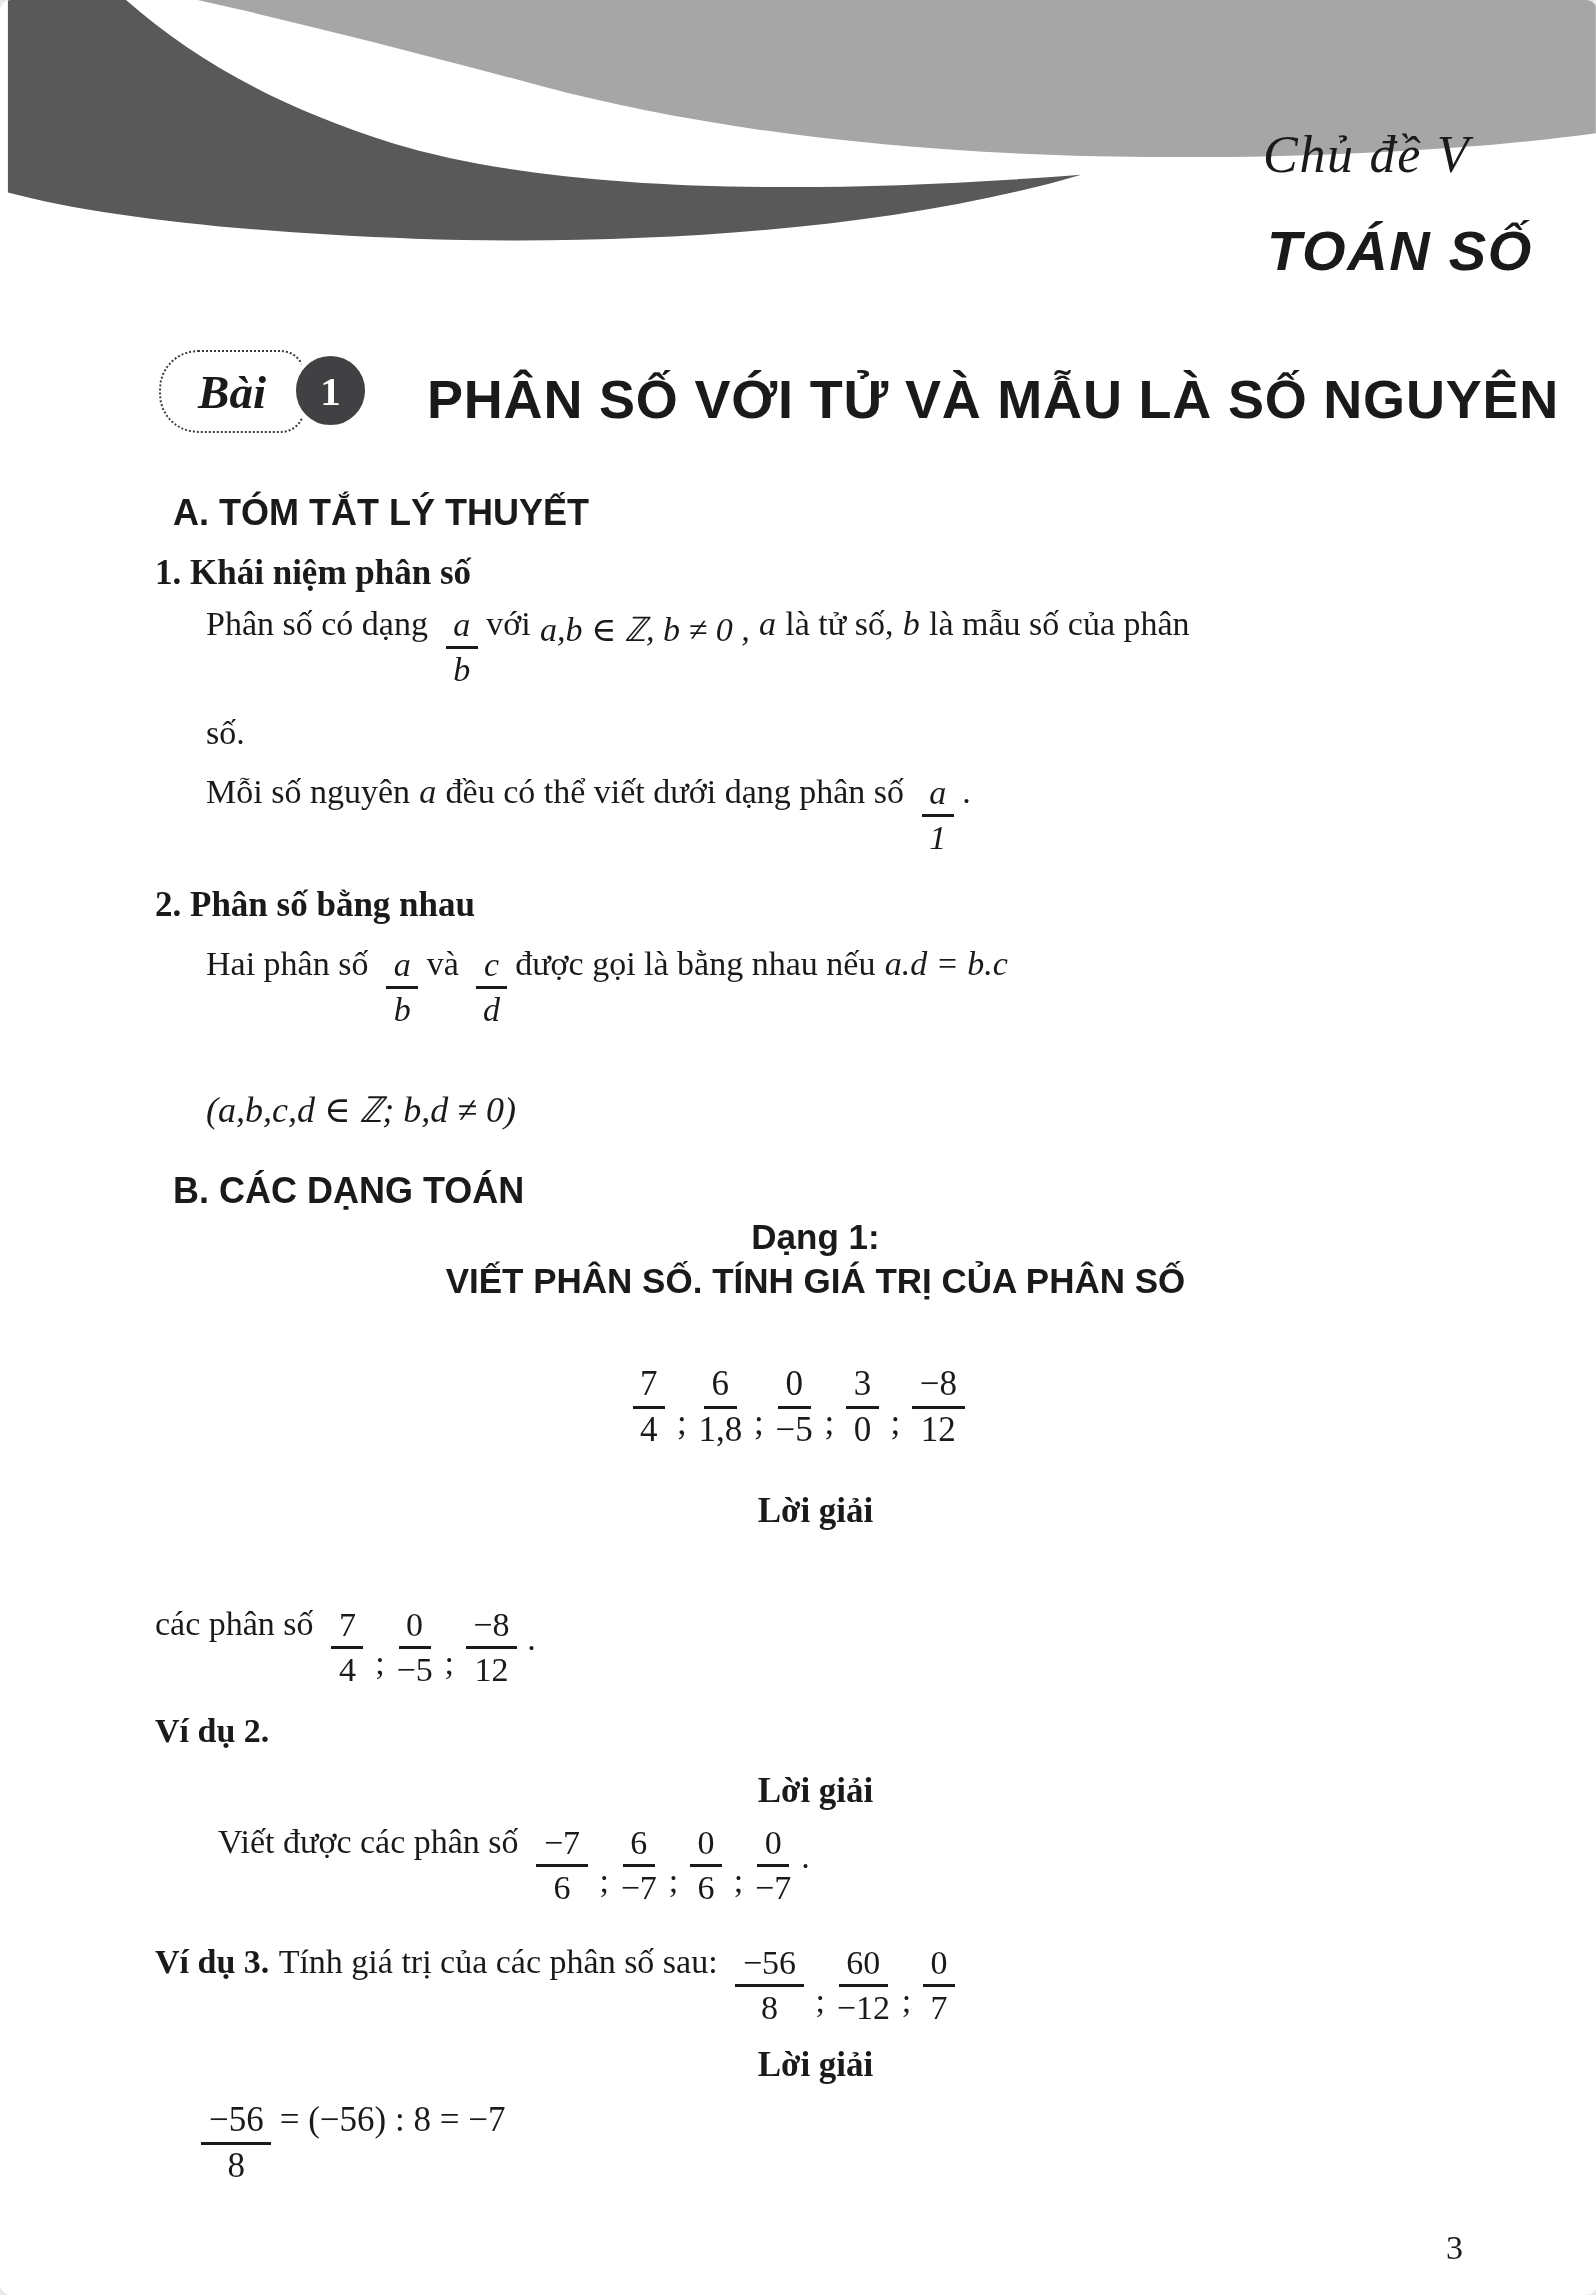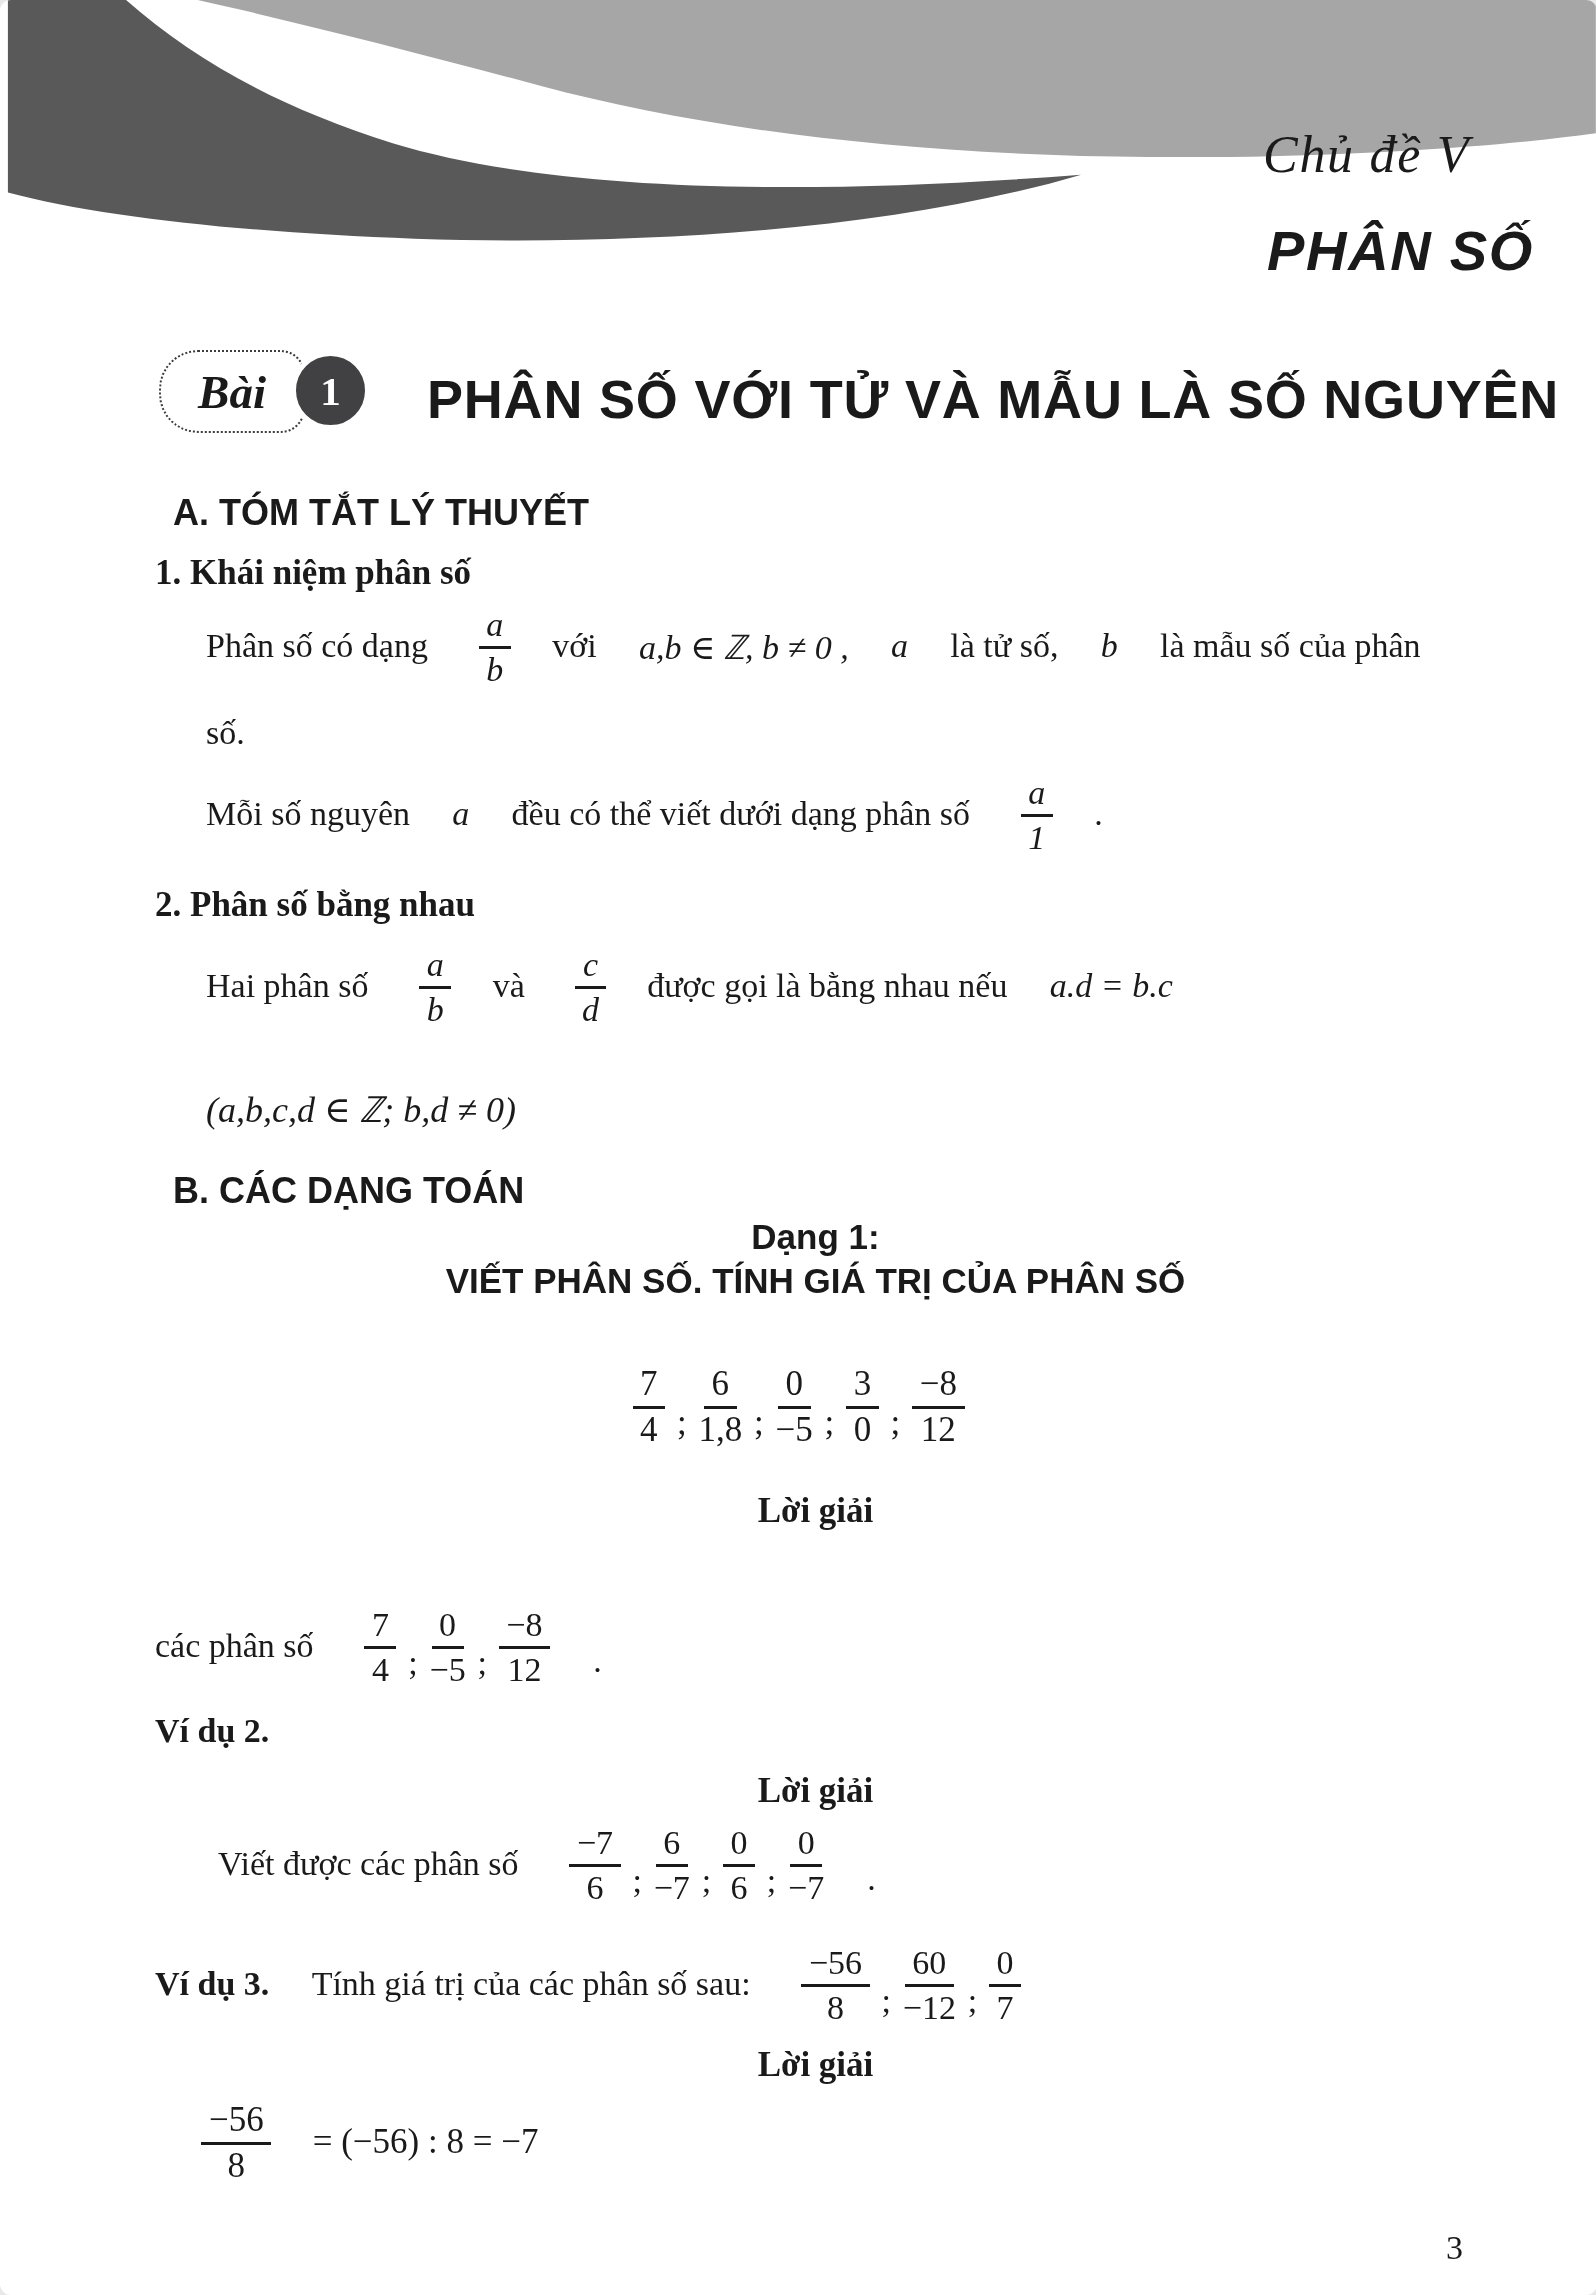--- a/index.html
+++ b/index.html
@@ -6,21 +6,21 @@
   #page{
     position:relative;width:1597px;height:2295px;background:#ffffff;
     font-family:"Liberation Serif","DejaVu Serif",serif;color:#1a1a1a;
     overflow:hidden;margin:0 auto;border-radius:11px;
   }
   .abs{position:absolute;}
   .sans{font-family:"Liberation Sans","DejaVu Sans",sans-serif;font-weight:bold;}
   .serifbold{font-weight:bold;}
   .mvar{font-style:italic;}
   
-  .mrow{display:flex;align-items:center;font-size:34px;white-space:nowrap;gap:33px;}
+  .mrow{display:flex;align-items:flex-start;font-size:34px;white-space:nowrap;}
   .mrow .seg{margin-right:9.3px;}
   .mrow .seg.nosp{margin-right:1.7px;}
   
   .frac{display:inline-flex;flex-direction:column;align-items:center;margin:0 8.4px;line-height:1.05;}
   .frac .fnum{padding:1.7px 7.6px 3.4px;border-bottom:3.4px solid #1a1a1a;}
   .frac .fden{padding-top:3.4px;}
   .fsep{position:relative;top:17px;margin:0 3.4px;}
   .fend{position:relative;top:15px;margin-left:1.7px;}
   .fraclist{display:inline-flex;align-items:center;}
   
@@ -51,21 +51,21 @@
 <body>
 
 <div id="page">
 
   <svg class="abs" style="left:0;top:0" width="1597" height="270" viewBox="0 0 1890 320">
     <path fill="#a6a6a6" d="M 233 0 L 1890 0 L 1890 158 C 1760 176 1560 188 1360 186 C 1060 184 820 150 640 102 C 500 64 350 26 233 0 Z"></path>
     <path fill="#595959" d="M 8 0 L 148 0 C 230 72 330 128 465 170 C 640 223 920 235 1280 207 C 1060 272 760 292 490 283 C 300 276 120 258 8 228 Z"></path>
   </svg>
 
   <div class="abs topic" style="left:1263px;top:125px">Chủ đề V</div>
-  <div class="abs topic-title" style="left:1267px;top:218px">PHÂN SỐ</div>
+  <div class="abs topic-title" style="left:1267px;top:218px">TOÁN SỐ</div>
 
   <div class="abs badge-pill" style="left:159px;top:350px">
     <span>Bài</span>
   </div>
   <div class="abs badge-circle" style="left:291px;top:351px">
     <span>1</span>
   </div>
   <h1 class="abs lesson-title sans" style="left:427px;top:368px">PHÂN SỐ VỚI TỬ VÀ MẪU LÀ SỐ NGUYÊN</h1>
 
   <div class="abs sans h-sans" style="left:157px;top:492px">A. TÓM TẮT LÝ THUYẾT</div>

